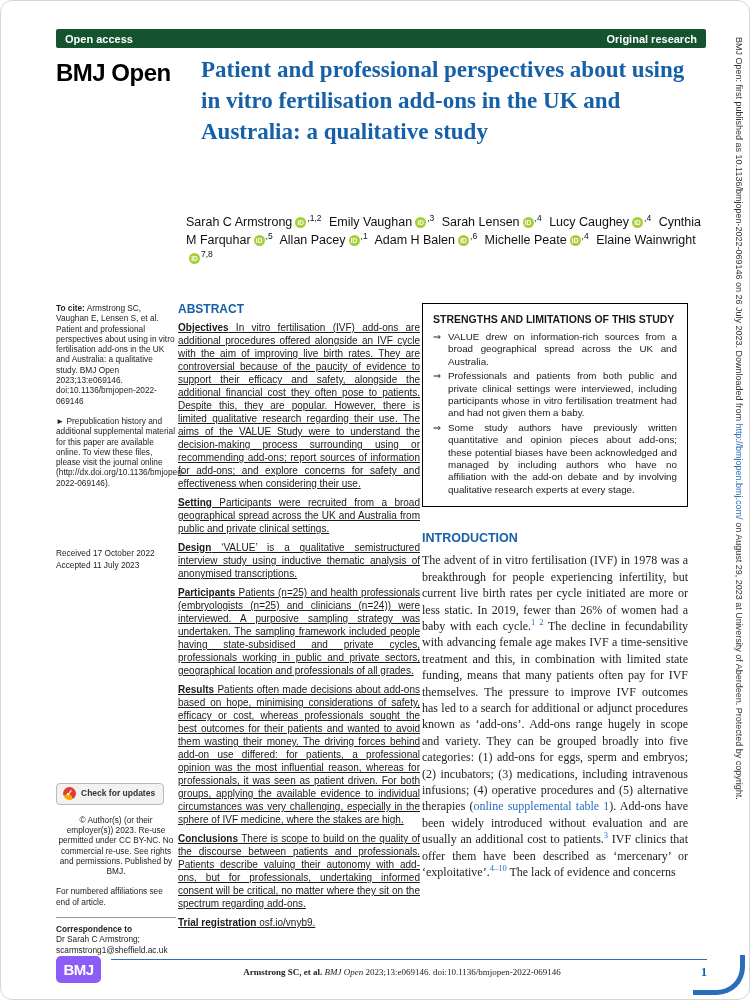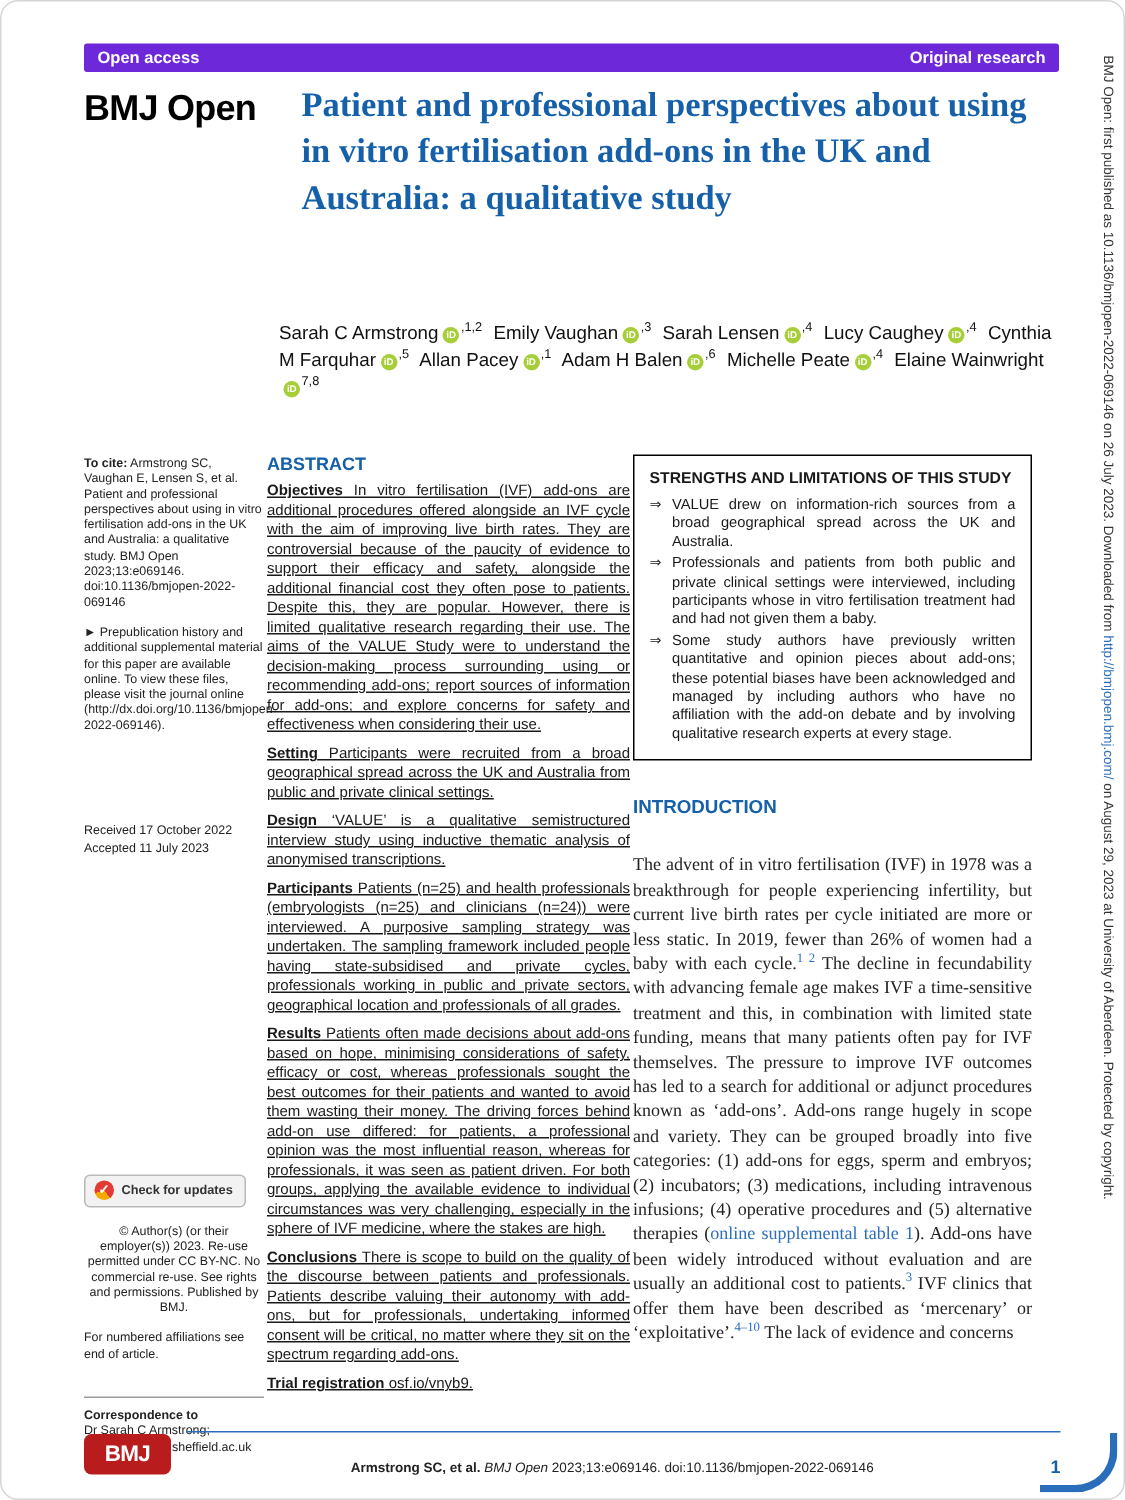--- a/index.html
+++ b/index.html
@@ -6,21 +6,21 @@
   body { background:#ffffff; font-family:"Liberation Sans", sans-serif; }
   .page {
     position:relative; width:750px; height:1000px; background:#fff;
     border:1px solid #d6d6d6; border-radius:12px; overflow:hidden;
     color:#1a1a1a;
   }
 
   
   .topbar {
     position:absolute; left:55px; top:28px; width:650px; height:19px;
-    background:#6d28d9; color:#fff; display:flex; justify-content:space-between;
+    background:#14532d; color:#fff; display:flex; justify-content:space-between;
     align-items:center; padding:0 9px; font-size:11px; font-weight:bold;
     border-radius:2px;
   }
 
   
   .journal-logo {
     position:absolute; left:55px; top:58px; font-size:24px; font-weight:800;
     letter-spacing:-0.5px; color:#000;
   }
   .article-title {
@@ -58,39 +58,39 @@
     background:#f2f2f2; display:flex; align-items:center; gap:5px;
     padding:0 6px; cursor:pointer;
   }
   .check-icon {
     width:13px; height:13px; border-radius:50%;
     background:conic-gradient(#e23b33 0 40%, #f6a800 40% 70%, #e23b33 70% 100%);
     color:#fff; font-size:9px; line-height:13px; text-align:center; font-weight:bold;
   }
   .check-label { font-size:8.5px; color:#333; font-weight:bold; }
   .copyright { margin-bottom:10px;text-align:center; }
-  .affil-note { margin-bottom:24px; }
+  .affil-note { margin-bottom:10px; }
   .corr-divider { border-top:1px solid #999; margin:6px 0 6px 0; width:100%; }
   .email { color:#222; }
 
   
   .midcol { font-size:10px; line-height:13px; color:#1a1a1a; text-align:justify; }
   .abs-heading { color:#1560a8; font-size:12px; font-weight:bold; margin-bottom:5px; text-align:left; }
   .abs-sec { margin-bottom:6px;text-decoration:underline; }
   .abs-sec b { font-weight:bold; }
 
   
   .rightcol { color:#1a1a1a; }
   .strengths-box {
     border:1.5px solid #000; padding:9px 10px 8px 10px; margin-bottom:24px;
   }
   .strengths-heading { font-size:10.5px; font-weight:bold; margin-bottom:6px; }
   .str-item { display:flex; gap:5px; font-size:9.8px; line-height:12.4px; text-align:justify; margin-bottom:2px; }
   .str-arrow { flex:0 0 10px; font-size:9.5px; }
-  .intro-heading { color:#1560a8; font-size:12.5px; font-weight:bold; margin-bottom:23px; }
+  .intro-heading { color:#1560a8; font-size:12.5px; font-weight:bold; margin-bottom:7px; }
   .intro-text {
     font-family:"Liberation Serif", serif; font-size:12px; line-height:16.4px;
     text-align:justify; color:#222;
   }
   .ref-sup { color:#2a6ebb; font-size:8.5px; vertical-align:super; line-height:0; cursor:pointer; }
   .int-link { color:#2a6ebb; cursor:pointer; }
 
   
   .side-note {
     position:absolute; top:36px; right:6px; width:16px; height:930px;
@@ -98,27 +98,27 @@
     overflow:hidden;
   }
   .side-link { color:#2a6ebb; cursor:pointer; }
 
   
   .footer {
     position:absolute; left:55px; right:42px; bottom:14px; height:32px;
     display:flex; align-items:center;
   }
   .bmj-foot-logo {
-    width:58px; height:27px; background:#b91c1c; border-radius:5px;
+    width:45px; height:27px; background:#8b5cf6; border-radius:5px;
     color:#fff; font-weight:800; font-size:15px; display:flex;
     align-items:center; justify-content:center; letter-spacing:-0.5px;
   }
   .footer-right {
     flex:1; margin-left:10px; border-top:1.6px solid #2a6ebb;
-    display:flex; align-items:center; padding-top:16px;
+    display:flex; align-items:center; padding-top:5px;font-family:Liberation Serif, serif;
   }
   .citation { flex:1; text-align:center; font-size:9px; color:#222; }
   .citation .cit-bold { font-weight:bold; }
   .citation .cit-italic { font-style:italic; }
   .page-num { color:#1560a8; font-weight:bold; font-size:12px; margin-left:8px; }
 
   
   .corner {
     position:absolute; right:4px; bottom:4px; width:52px; height:40px;
     border-right:5px solid #2a6ebb; border-bottom:5px solid #2a6ebb;

